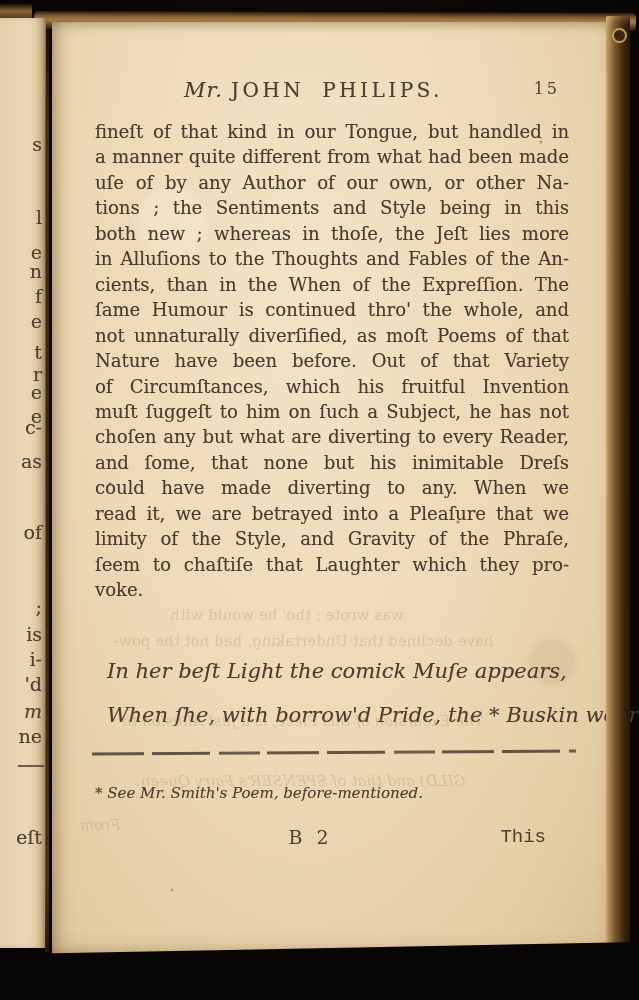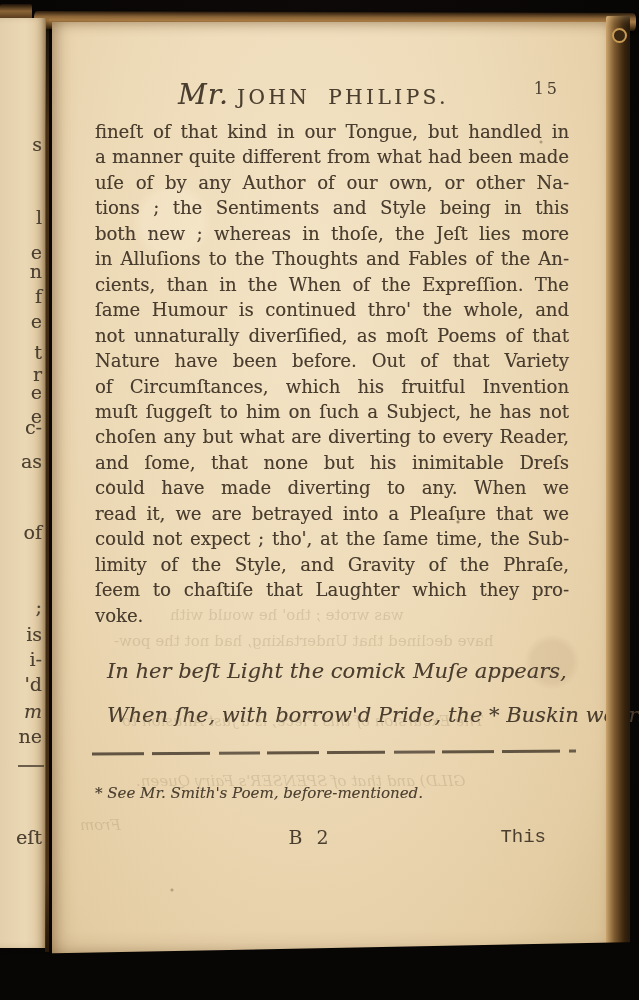--- a/index.html
+++ b/index.html
@@ -32,21 +32,21 @@
   .speckles{position:absolute;inset:0;pointer-events:none;background-image:
      radial-gradient(circle 2px at 58px 462px, rgba(80,60,35,.55) 0 1px, transparent 2px),
      radial-gradient(circle 2px at 406px 500px, rgba(80,60,35,.5) 0 1px, transparent 2px),
      radial-gradient(circle 1.5px at 489px 120px, rgba(90,70,45,.4) 0 1px, transparent 2px),
      radial-gradient(circle 2px at 120px 868px, rgba(90,70,45,.35) 0 1px, transparent 2px),
      radial-gradient(circle 28px at 500px 640px, rgba(150,120,80,.12) 0 20px, transparent 28px),
      radial-gradient(circle 40px at 120px 200px, rgba(255,246,224,.25) 0 30px, transparent 40px);}
   .header{position:absolute;left:43px;top:56px;width:473px;height:30px;}
   .hdr-title{display:block;text-align:center;padding-right:36px;color:#4a3e2f;
              text-shadow:.3px .3px .4px rgba(70,55,40,.4);}
-  .hdr-title i{font-size:28px;letter-spacing:1px;margin-right:8px;}
+  .hdr-title i{font-size:21px;letter-spacing:1px;margin-right:8px;}
   .hdr-title .caps{font-size:20px;letter-spacing:3.5px;word-spacing:8px;}
   .pagenum{position:absolute;right:8px;top:1px;font-size:16px;letter-spacing:3px;color:#4a3e2f;}
   .body{position:absolute;left:43px;top:97px;width:474px;color:#483c2e;font-size:18px;
         line-height:25.45px;text-shadow:.3px .3px .4px rgba(70,55,40,.38);}
   .bl{text-align:justify;text-align-last:justify;white-space:nowrap;}
   .bl.last{text-align-last:left;white-space:normal;}
   .verse{position:absolute;left:55px;top:637px;width:470px;color:#4a3d2e;font-style:italic;
          font-size:21px;text-shadow:.3px .3px .4px rgba(70,55,40,.35);}
   .vl{white-space:nowrap;}
   .v2{margin-top:20px;}
@@ -126,21 +126,20 @@
       <div class="bl">cients, than in the When of the Expreſſion. The</div>
       <div class="bl">ſame Humour is continued thro' the whole, and</div>
       <div class="bl">not unnaturally diverſified, as moſt Poems of that</div>
       <div class="bl">Nature have been before. Out of that Variety</div>
       <div class="bl">of Circumſtances, which his fruitful Invention</div>
       <div class="bl">muſt ſuggeſt to him on ſuch a Subject, he has not</div>
       <div class="bl">choſen any but what are diverting to every Reader,</div>
       <div class="bl">and ſome, that none but his inimitable Dreſs</div>
       <div class="bl">could have made diverting to any. When we</div>
       <div class="bl">read it, we are betrayed into a Pleaſure that we</div>
-      <div class="bl">could not expect ; tho', at the ſame time, the Sub-</div>
       <div class="bl">limity of the Style, and Gravity of the Phraſe,</div>
       <div class="bl">ſeem to chaſtiſe that Laughter which they pro-</div>
       <div class="bl last">voke.</div>
     </div>
 
     <div class="verse">
       <div class="vl v1">In her beſt Light the comick Muſe appears,</div>
       <div class="vl v2">When ſhe, with borrow'd Pride, the * Buskin wears.</div>
     </div>
 

